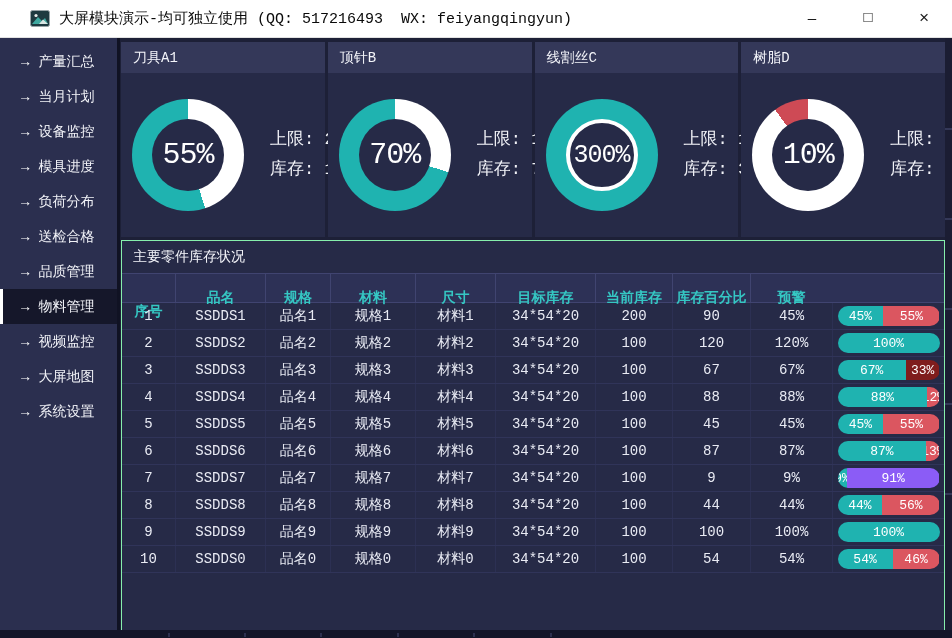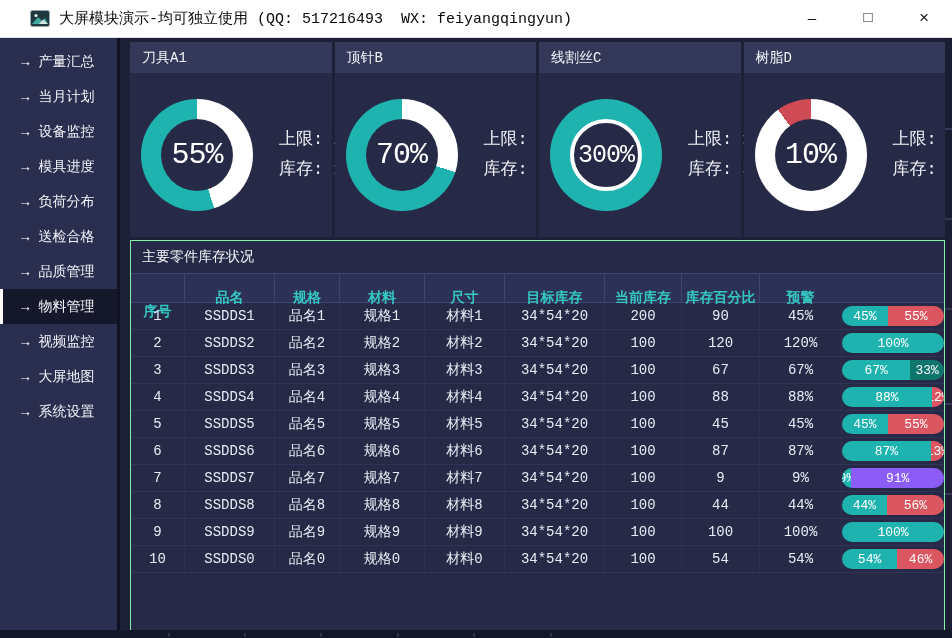--- a/index.html
+++ b/index.html
@@ -20,21 +20,21 @@
 
   
   .app { flex:1 1 auto; display:flex; min-height:0; }
   .sidebar { width:117px; background:#2B2F4F; padding-top:6px; flex:0 0 117px; }
   .side-item { height:35px; display:flex; align-items:center; padding-left:21px;
     color:#F2F3F8; font-size:14px; cursor:pointer; }
   .side-item .arrow { color:#ffffff; font-weight:bold; font-size:14px; margin-right:9px; }
   .side-item.active { background:#15172A; border-left:3px solid #ffffff; padding-left:18px; }
   .side-gap { width:3px; background:#101223; flex:0 0 3px; }
 
-  .main { flex:1 1 auto; background:#1D2037; padding:4px 0 0 10px; min-width:0; }
+  .main { flex:1 1 auto; background:#1D2037; padding:4px 0 0 1px; min-width:0; }
 
   
   .cards { display:flex; gap:3px; height:195px; }
   .card { flex:1 1 0; background:#262A47; display:flex; flex-direction:column; min-width:0; }
   .card-header { height:31px; background:#343859; color:#F4F5FA; font-size:14px;
     display:flex; align-items:center; padding-left:12px; flex:0 0 31px; }
   .card-body { flex:1; display:flex; align-items:center; padding-left:11px; }
   .donut { width:112px; height:112px; border-radius:50%; position:relative; flex:0 0 112px; }
   .hole { position:absolute; inset:20px; border-radius:50%; background:#262A47;
     display:flex; align-items:center; justify-content:center; }
@@ -251,21 +251,21 @@
               <div class="td">品名3</div>
               <div class="td">规格3</div>
               <div class="td">材料3</div>
               <div class="td">34*54*20</div>
               <div class="td">100</div>
               <div class="td">67</div>
               <div class="td">67%</div>
               <div class="td">
                 <div class="bar">
                   <div class="seg" style="background: rgb(31, 179, 176); width: 67%;">67%</div>
-                  <div class="seg" style="background: #0f766e; width: 33%;">33%</div>
+                  <div class="seg" style="background: #7f1d1d; width: 33%;">33%</div>
                 </div>
               </div>
             </div>
             <div class="grid-row trow">
               <div class="td">4</div>
               <div class="td">SSDDS4</div>
               <div class="td">品名4</div>
               <div class="td">规格4</div>
               <div class="td">材料4</div>
               <div class="td">34*54*20</div>

